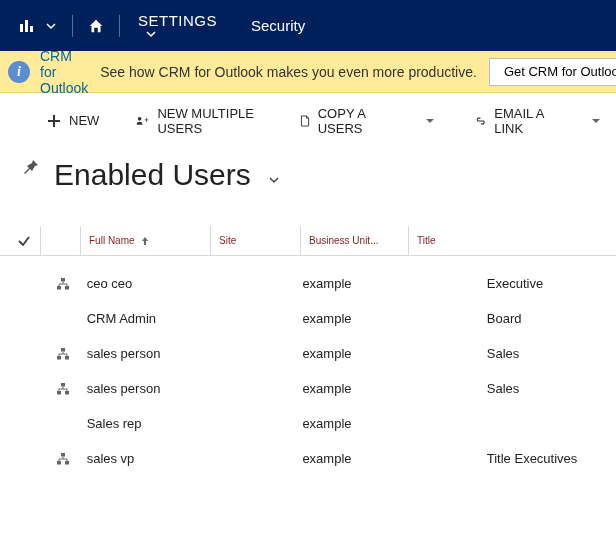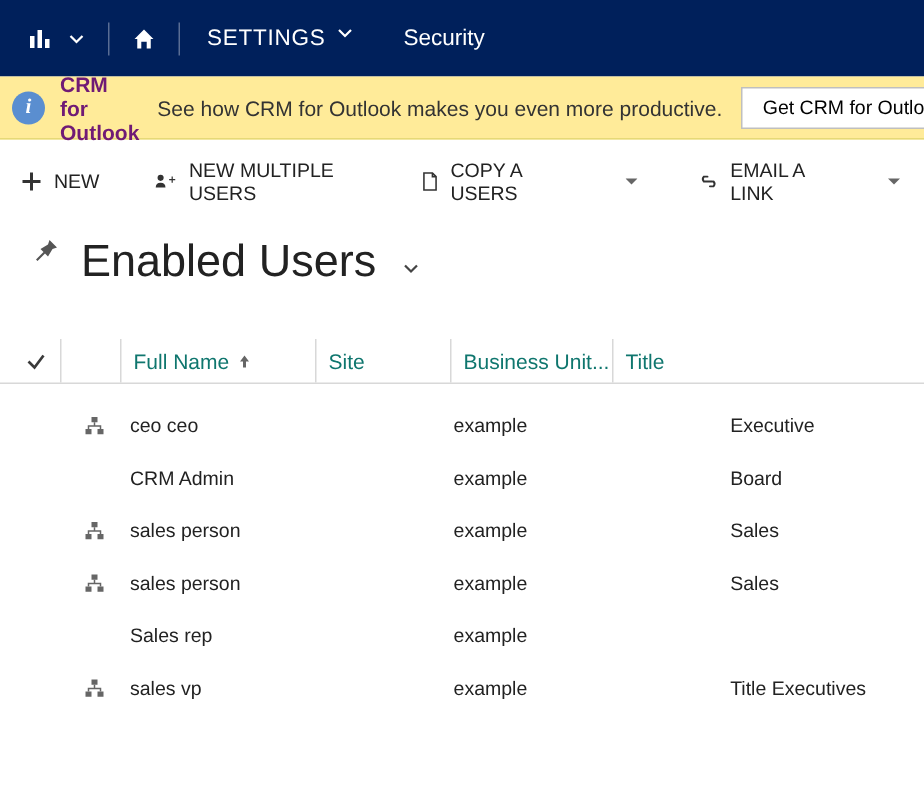--- a/index.html
+++ b/index.html
@@ -6,45 +6,45 @@
   html, body { margin: 0; padding: 0; font-family: "Segoe UI", Arial, sans-serif; font-size: 14px; color: #222; }
   body { width: 616px; height: 539px; overflow: hidden; background: #fff; position: relative; }
 
   
   .navbar { height: 51px; background: #00205b; color: #fff; display: flex; align-items: center; padding-left: 18px; }
   .nav-logo { display: flex; align-items: center; }
   .nav-logo svg { fill: #fff; }
   .nav-caret { margin-left: 8px; fill: #fff; }
   .nav-sep { width: 1px; height: 22px; background: rgba(255,255,255,0.35); margin: 0 4px; }
   .nav-home { display: flex; align-items: center; padding: 0 10px; }
-  .nav-settings { display: flex; align-items: flex-start; padding: 0 14px; font-size: 15px; letter-spacing: 0.5px; }
+  .nav-settings { display: flex; align-items: flex-start; padding: 0 14px; font-size: 15px; letter-spacing: 0.5px; flex-direction: column; }
   .nav-security { padding: 0 20px; font-size: 15px; }
 
   
   .notice { height: 42px; background: #ffeb99; display: flex; align-items: center; padding-left: 8px; border-bottom: 1px solid #e6d977; }
   .notice-icon { width: 22px; height: 22px; border-radius: 50%; background: #5a8ed0; color: #fff; font-weight: bold; font-style: italic; display: flex; align-items: center; justify-content: center; font-family: Georgia, serif; font-size: 14px; margin-right: 10px; flex: 0 0 auto;}
-  .notice-strong { font-weight: 700; color: #701a75; margin-right: 12px; }
+  .notice-strong { font-weight: 400; color: #0369a1; margin-right: 12px; }
   .notice-text { color: #333; flex: 1 1 auto; white-space: nowrap; }
   .notice-btn { background: #fff; border: 1px solid #bfbfbf; height: 28px; padding: 0 14px; margin-left: 12px; white-space: nowrap; font-size: 13px; }
 
   
-  .cmdbar { height: 55px; display: flex; align-items: center; padding-left: 2px; gap: 13px; }
+  .cmdbar { height: 55px; display: flex; align-items: center; padding-left: 35px; gap: 13px; }
   .cmd { display: flex; align-items: center; padding: 0 12px; height: 32px; font-size: 13px; color: #222; cursor: pointer; }
   .cmd svg { margin-right: 8px; }
   .cmd-caret { margin-left: 6px; padding:0 8px; }
 
   
   .view-title-row { display: flex; padding-left: 22px; margin-top: 10px; }
   .pin-icon { margin-right: 14px; fill: #555; }
   .view-title { font-size: 30px; font-weight: 400; color: #222; }
   .view-caret { margin-left: 10px; }
 
   
   .grid { margin-top: 34px; width: 100%; }
-  .grid-header { display: flex; height: 30px; align-items: center; border-bottom: 1px solid #d8d8d8; font-size: 14px; color: #0f766e; }
+  .grid-header { display: flex; height: 30px; align-items: center; border-bottom: 1px solid #d8d8d8; font-size: 10px; color: #7f1d1d; }
   .grid-header .cell { border-left: 1px solid #d8d8d8; height: 100%; display: flex; align-items: center; padding-left: 8px; }
   .grid-header .cell:first-child { border-left: none; }
   .hc-check { width: 40px; justify-content: center; }
   .hc-check svg { stroke:#3a3a3a; }
   .col-hier { width: 40px; justify-content:center;}
   .col-fullname { width: 130px; }
   .col-site { width: 90px; }
   .col-bu { width: 108px; }
   .col-title { width: 80px; }
   .col-position { width: 140px; }

